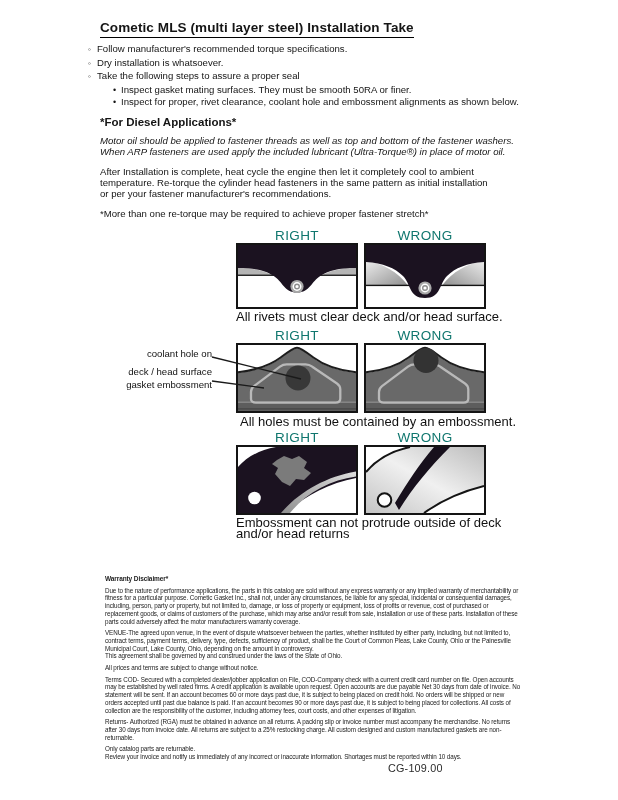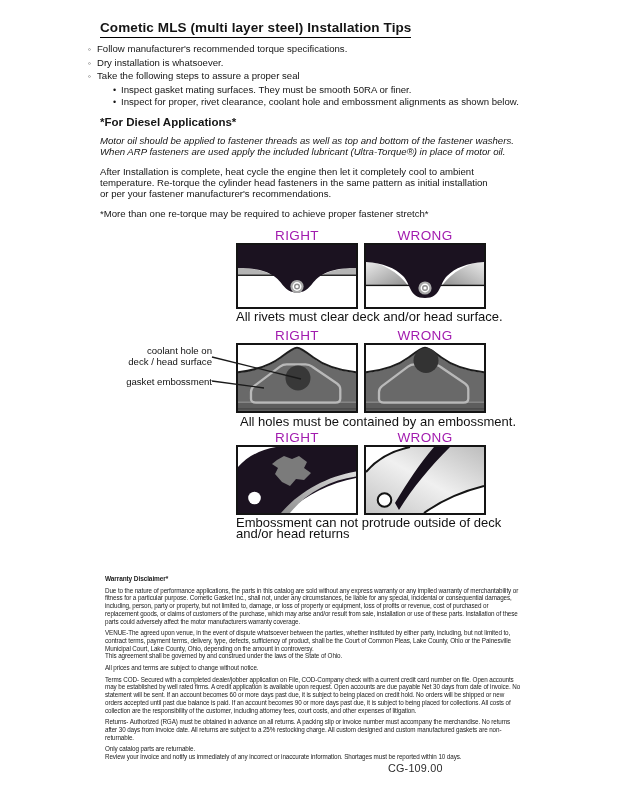--- a/index.html
+++ b/index.html
@@ -9,38 +9,38 @@
   .title{font-size:13.5px;font-weight:bold;border-bottom:1.6px solid #000;
          padding-bottom:2px;display:inline-block;letter-spacing:.1px;}
   .bullets{font-size:9.6px;line-height:12.6px;white-space:nowrap;}
   .bullet-row{display:flex;align-items:baseline;}
   .dot-open{font-size:8px;width:9px;flex:0 0 9px;}
   .sub{margin-left:25px;}
   .dot-fill{font-size:9px;width:8px;flex:0 0 8px;}
   .h2{font-size:11.5px;font-weight:bold;text-align:right;}
   .para{font-size:9.6px;line-height:11.2px;white-space:pre-line;width:430px;}
   .dg-head{width:122px;text-align:center;font-size:13.5px;letter-spacing:.4px;
-           font-weight:500;color:#a21caf;}
+           font-weight:500;color:#0f766e;}
   .panel{display:block;border:2px solid #141414;background:#fff;}
   .caption{font-size:13px;line-height:11px;white-space:pre-line;color:#111;}
-  .ptr-label{font-size:9.6px;line-height:11px;text-align:right;width:102px;
+  .ptr-label{font-size:9.6px;line-height:18px;text-align:right;width:102px;
              white-space:pre-line;color:#111;}
   .legal{width:416px;font-size:6.3px;line-height:7.7px;color:#222;
          letter-spacing:-0.1px;}
   .legal .fp{margin:0 0 4px 0;white-space:pre-line;}
   .legal .fp-head{font-weight:bold;margin-bottom:4px;font-size:6.5px;}
   .footer-code{font-size:10.8px;color:#2b2b2b;letter-spacing:.2px;}
 </style>
 </head>
 <body>
 
 <div class="page">
 
   <div class="abs" style="left:100px;top:18px;">
-    <span class="title">Cometic MLS (multi layer steel) Installation Tips</span>
+    <span class="title">Cometic MLS (multi layer steel) Installation Take</span>
   </div>
 
   <div class="abs bullets" style="left:88px;top:43px;">
     <div class="bullet-row">
       <span class="dot-open">◦</span>
       <span>Follow manufacturer's recommended torque specifications.</span>
     </div>
     <div class="bullet-row">
       <span class="dot-open">◦</span>
       <span>Dry installation is whatsoever.</span>

